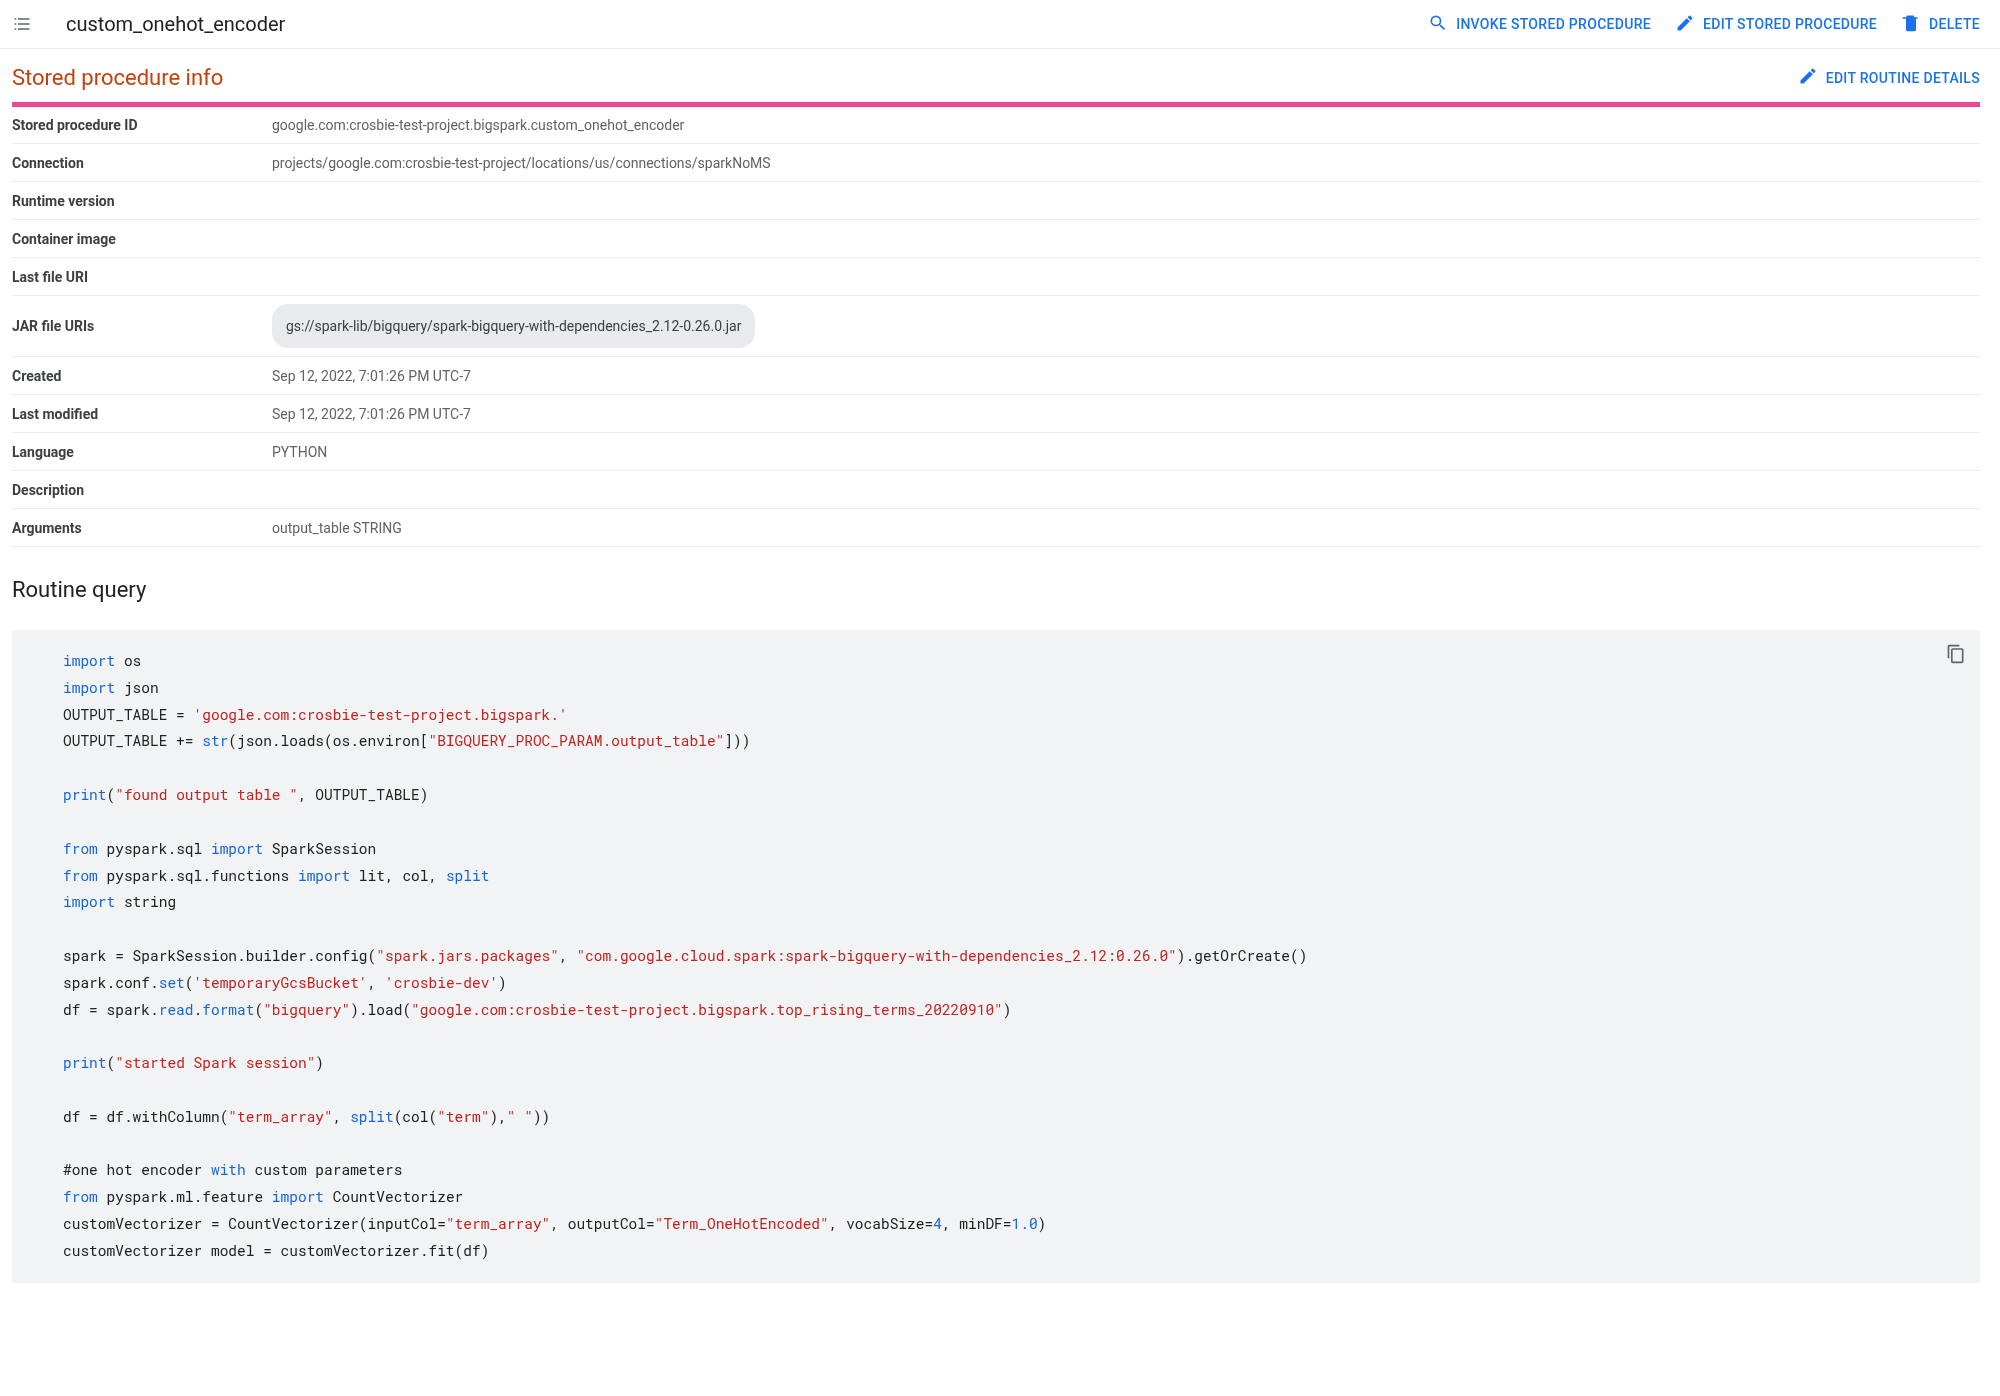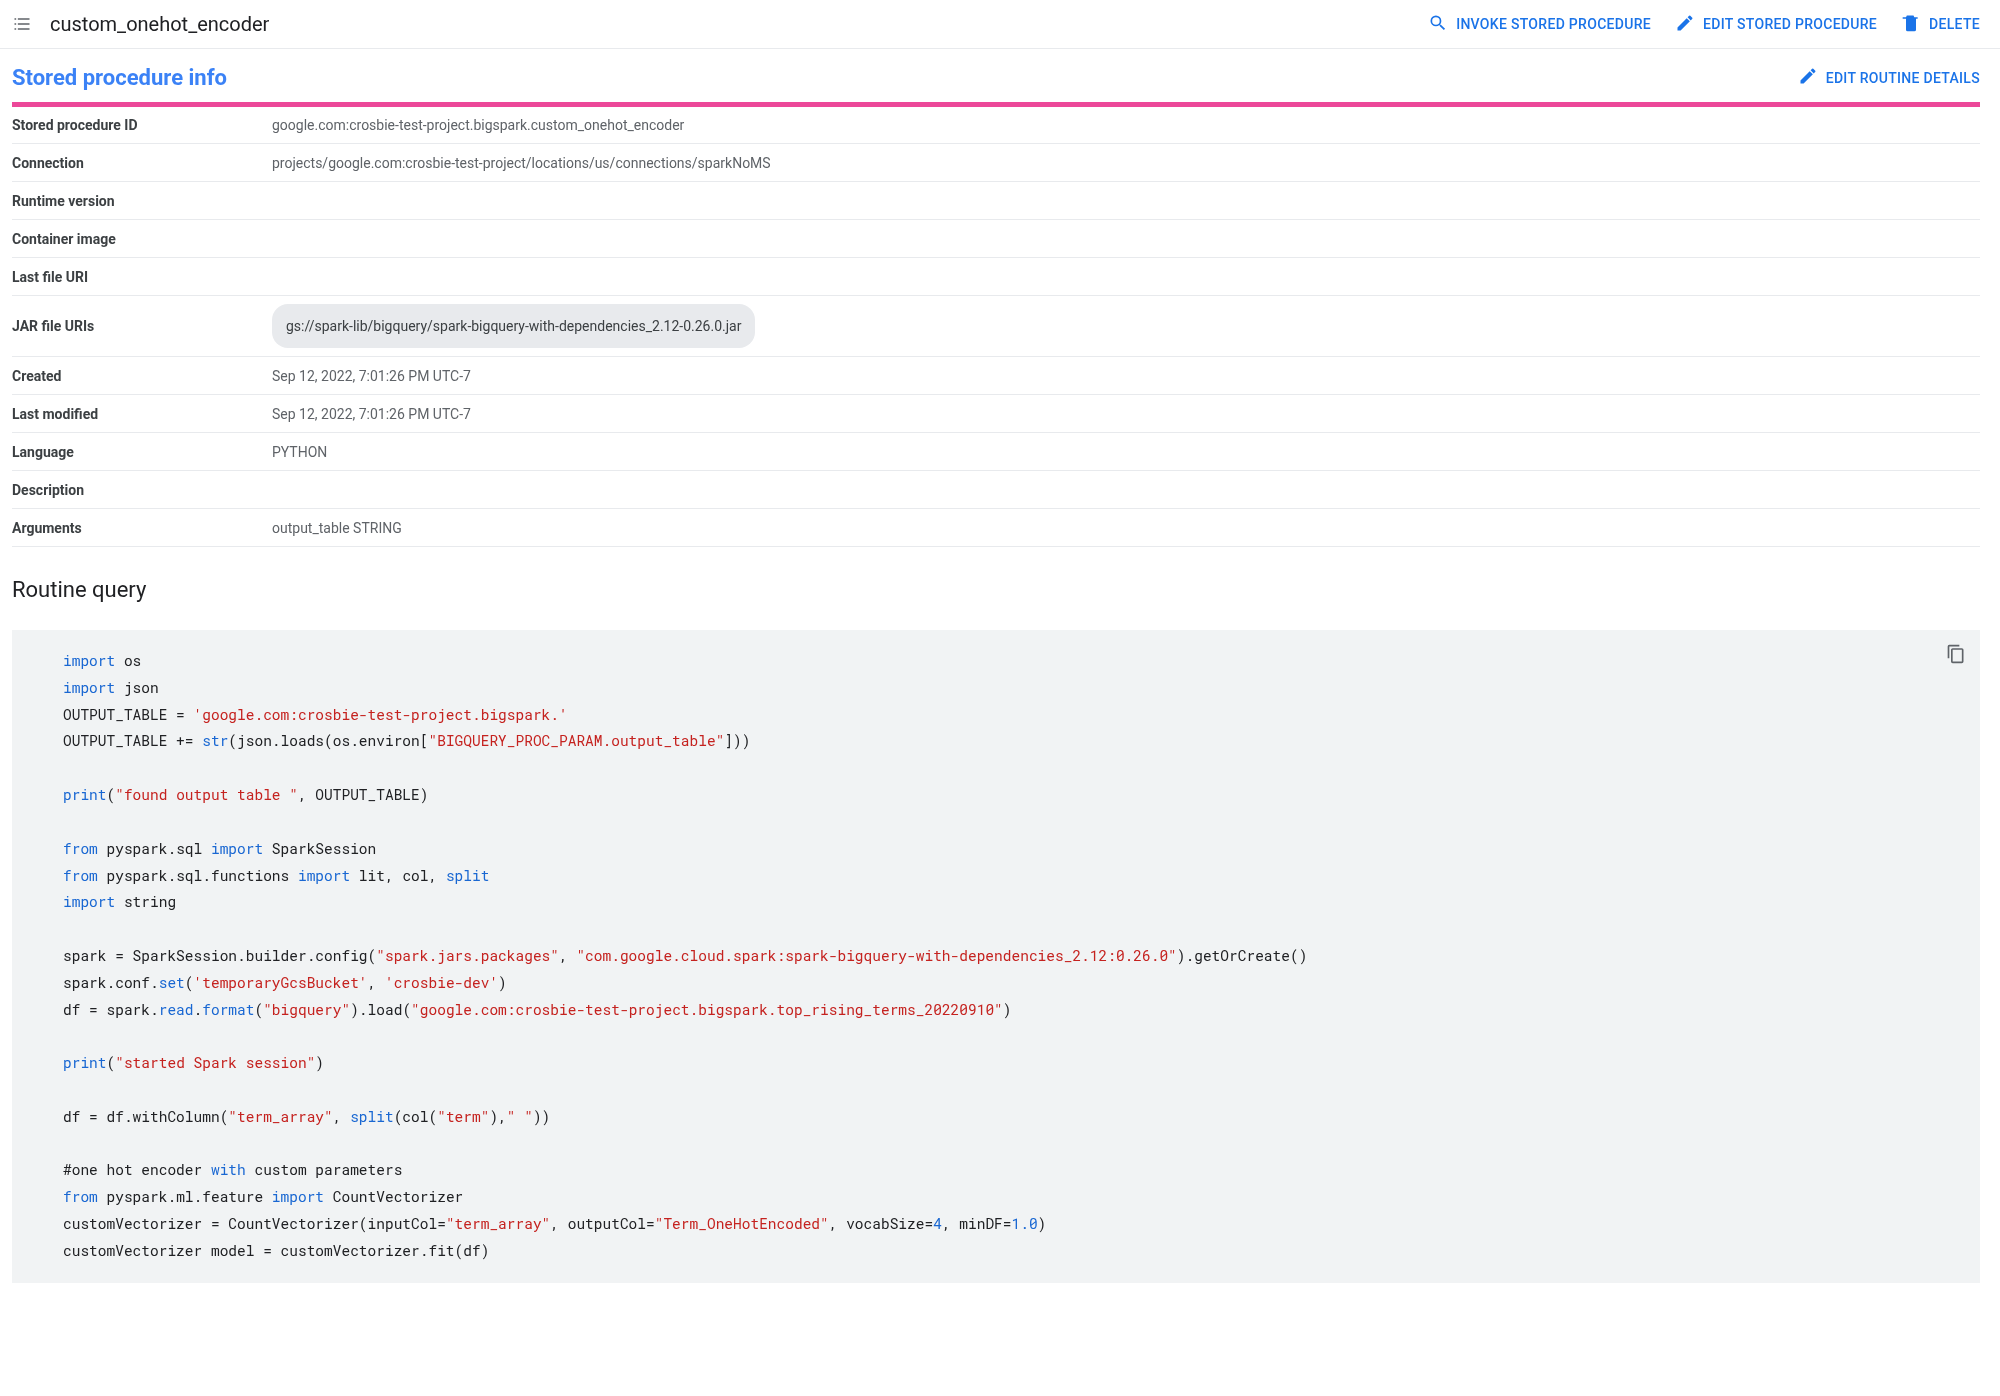--- a/index.html
+++ b/index.html
@@ -1,27 +1,27 @@
 <!DOCTYPE html>
 <html><head>
   <meta charset="utf-8">
   <style>
     * { box-sizing: border-box; margin: 0; padding: 0; }
     body { font-family: 'Google Sans', Roboto, Arial, sans-serif; color: #202124; font-size: 14px; background: #fff; }
     
-    .header-bar { display: flex; align-items: center; padding: 12px 20px 12px 10px; border-bottom: 1px solid #e8eaed; }
+    .header-bar { display: flex; align-items: center; padding: 12px 20px 12px 10px; border-bottom: 1px solid #e8eaed; gap: 16px; }
     .header-icon { width: 24px; height: 24px; margin-right: 16px; display:flex; align-items:center; justify-content:center; }
     .header-title { font-size: 20px; font-weight: 400; color: #202124; flex:1; }
     .header-actions { display: flex; gap: 24px; }
     .action-btn { display: flex; align-items: center; gap: 8px; color: #1a73e8; font-weight: 500; font-size: 14px; letter-spacing: 0.3px; cursor: pointer; text-transform: uppercase; }
     .action-btn svg { fill: #1a73e8; }
 
     .section { padding: 16px 20px 0 12px; }
     .section-header { display: flex; align-items: center; justify-content: space-between; margin-bottom: 12px; }
-    .section-title { font-size: 22px; font-weight: 700; color: #3b82f6; }
+    .section-title { font-size: 22px; font-weight: 400; color: #c2410c; }
 
     .info-table { width: 100%; border-collapse: collapse; }
     .info-row { border-bottom: 1px solid #e8eaed; display: flex; min-height: 38px; align-items: center; }
     .info-row:first-child { border-top: 5px solid #ec4899; }
     .info-label { width: 260px; font-weight: 700; color: #3c4043; padding: 10px 0; font-size: 14px; flex-shrink:0; }
     .info-value { color: #5f6368; padding: 8px 0; font-size: 14px; flex:1; }
     .chip { background: #e8eaed; border-radius: 16px; padding: 14px 14px; display: inline-block; color: #3c4043; font-size: 14px; }
 
     .routine-title { font-size: 22px; font-weight: 400; margin-top: 30px; margin-bottom: 28px; color:#202124; }
     .code-block { background: #f1f3f4; padding: 18px 51px; position: relative; font-family: 'Roboto Mono', Consolas, monospace; font-size: 14.5px; line-height: 1.85; white-space: pre; overflow-x: auto; color:#202124; }

